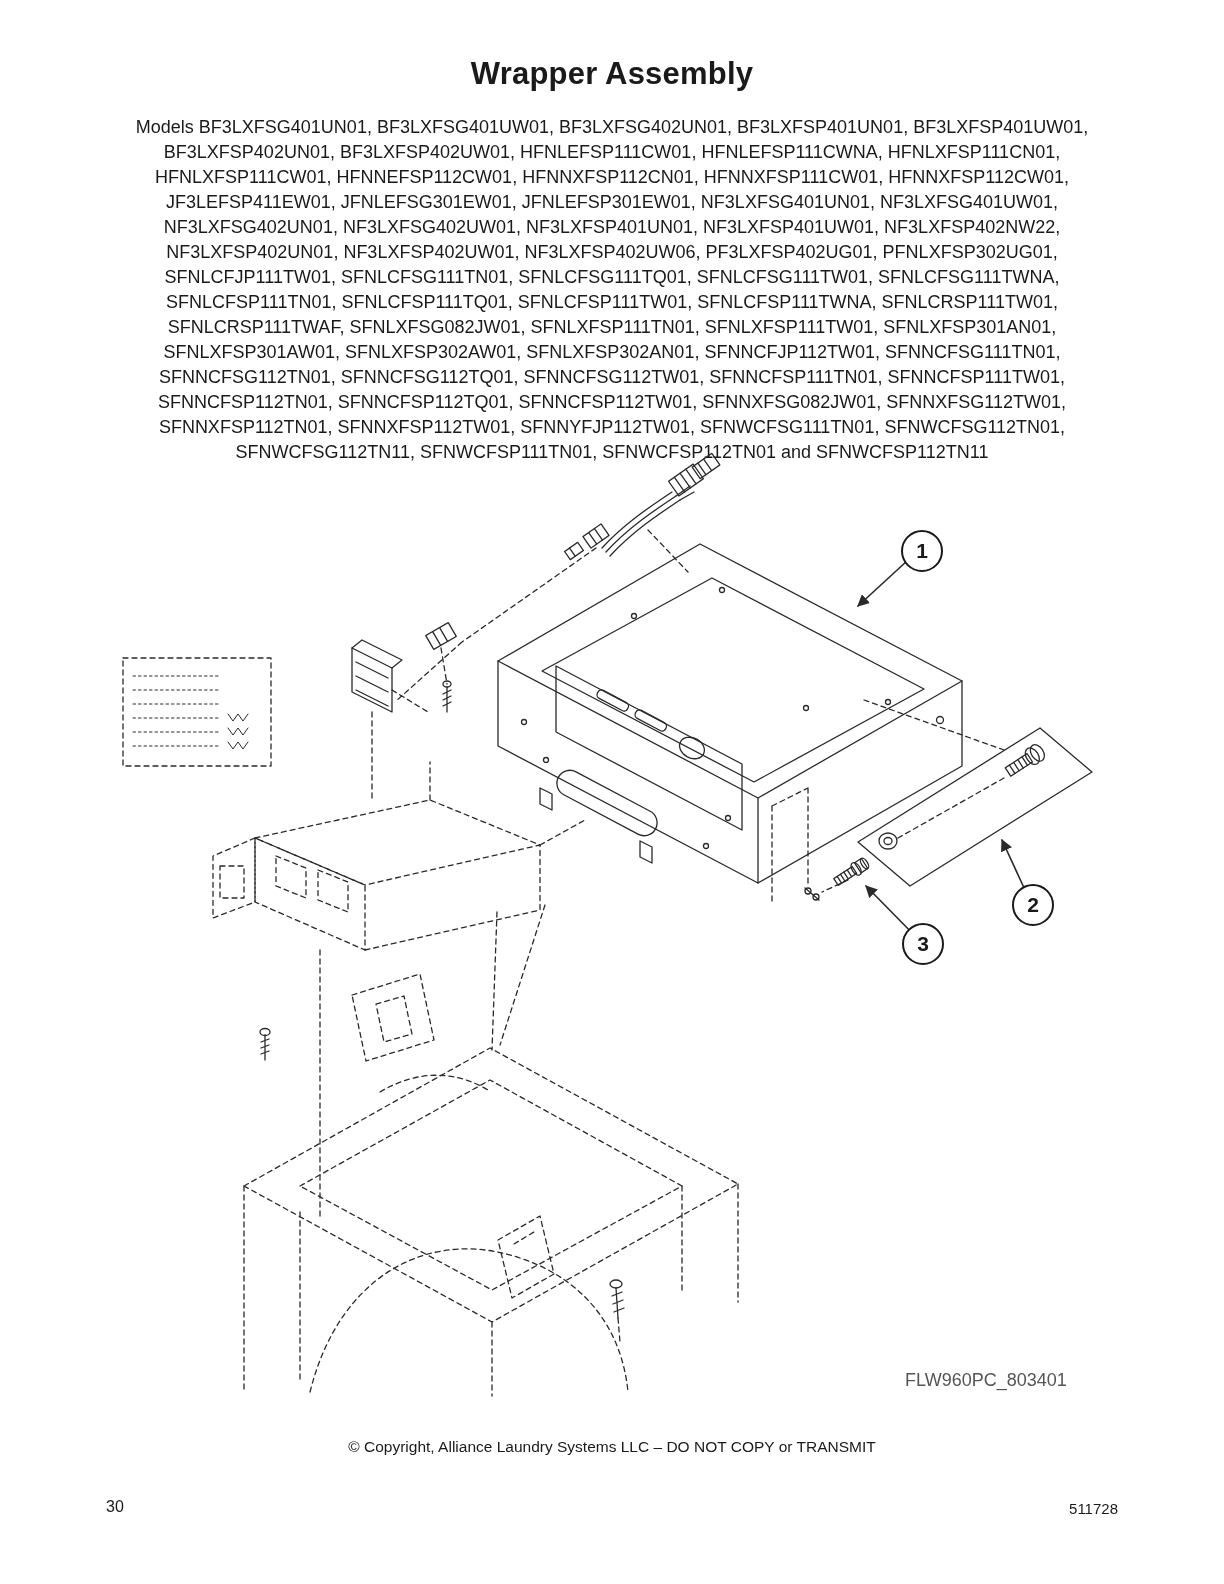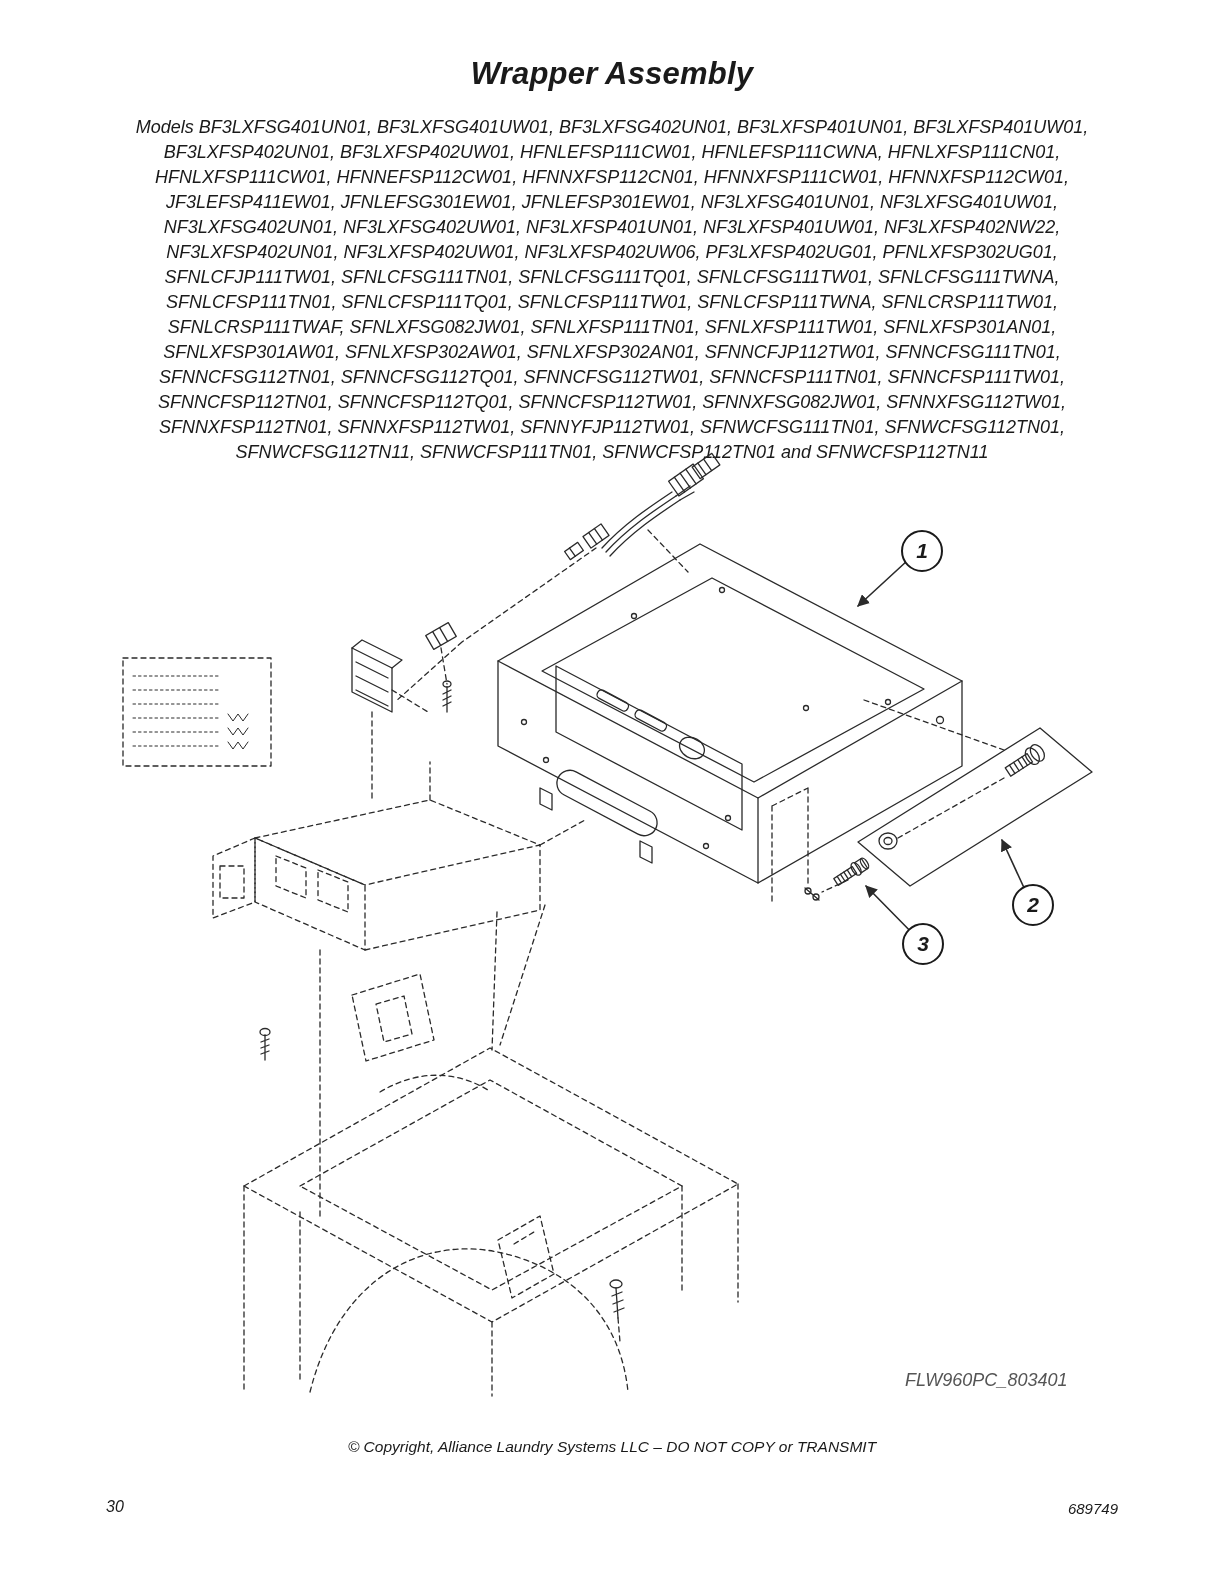--- a/index.html
+++ b/index.html
@@ -4,21 +4,20 @@
 <style>
   html,body{margin:0;padding:0;background:#e8e8e8;}
   .page{
     position:relative;
     width:1224px;height:1584px;
     background:#ffffff;
     margin:0 auto;
     font-family:"Liberation Sans", sans-serif;
     color:#1a1a1a;
     overflow:hidden;
-    font-style:italic;
   }
   .page-title{
     margin:0;
     padding-top:56px;
     text-align:center;
     font-size:31px;
     font-weight:bold;
     letter-spacing:0.2px;
   }
   .models{
@@ -236,15 +235,15 @@
     </div>
     <div class="callout" style="left:902px;top:923px;">
       <span>3</span>
     </div>
 
     <div class="fig-code">FLW960PC_803401</div>
   </div>
 
   <div class="footer-left">30</div>
   <div class="footer-center">© Copyright, Alliance Laundry Systems LLC – DO NOT COPY or TRANSMIT</div>
-  <div class="footer-right">689749</div>
+  <div class="footer-right">511728</div>
 
 </div>
 
 </body></html>

